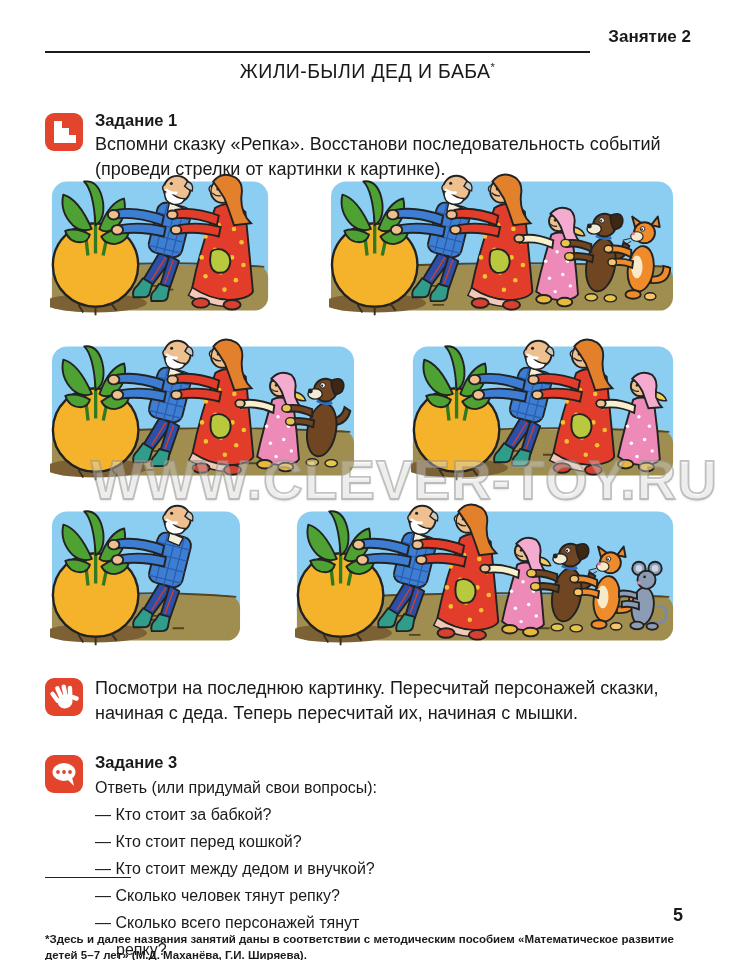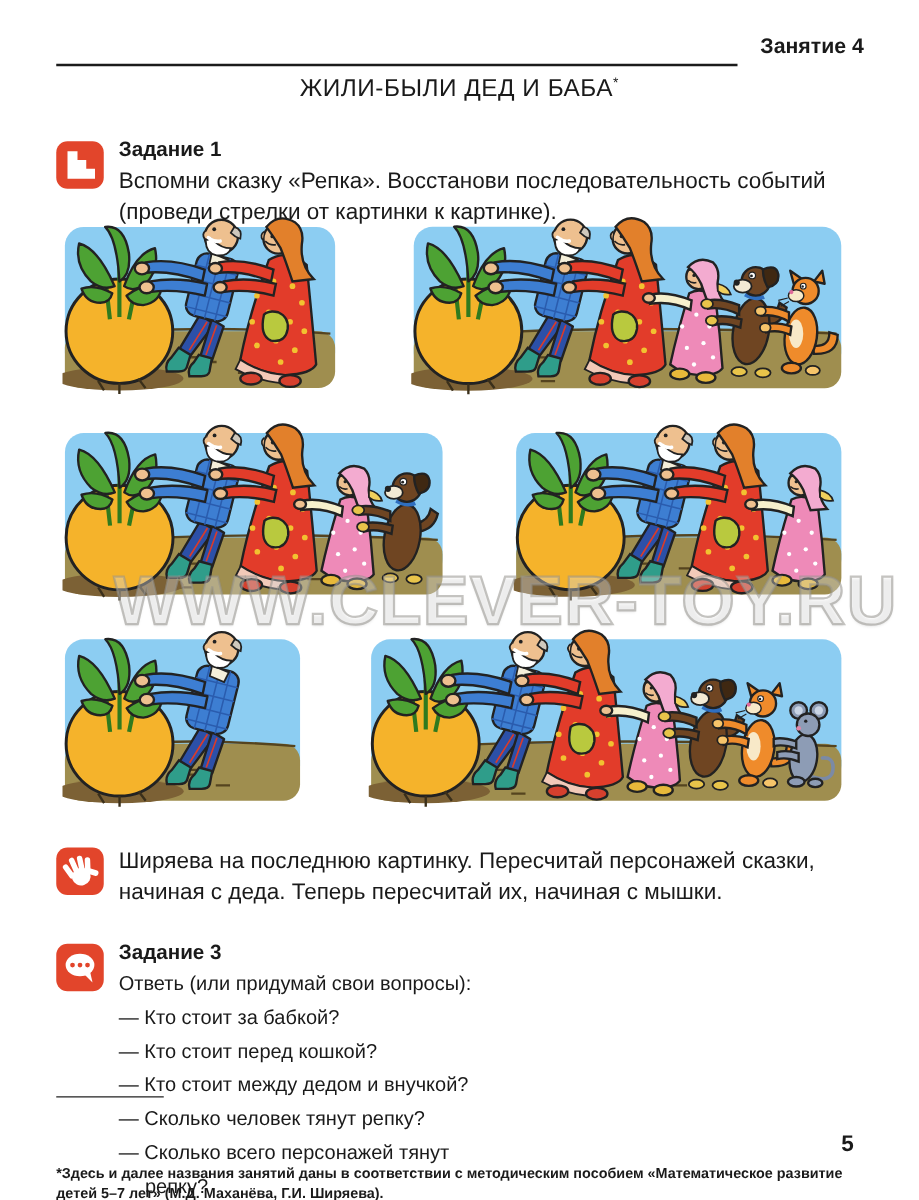--- a/index.html
+++ b/index.html
@@ -194,21 +194,21 @@
     <path d="M12 108 Q2 105 -6 107 L-6 113 Q2 111 12 115 Z" fill="#8d9cb5" stroke="#222" stroke-width="2"></path>
     <ellipse cx="10" cy="132" rx="7" ry="4" fill="#8d9cb5" stroke="#222" stroke-width="2"></ellipse>
     <ellipse cx="26" cy="133" rx="6" ry="3.5" fill="#8d9cb5" stroke="#222" stroke-width="2"></ellipse>
   </g>
 </defs>
 </svg>
 
 <div class="page">
 
   <div class="header-rule"></div>
-  <div class="lesson-label">Занятие 4</div>
+  <div class="lesson-label">Занятие 2</div>
 
   <div class="page-title"><span>ЖИЛИ-БЫЛИ ДЕД И БАБА</span><sup>*</sup></div>
 
   <div class="task" id="task1">
     <div class="task-icon" style="background:#e2452b">
       <svg width="38" height="38" viewBox="0 0 38 38">
         <path d="M9 8 h8 v7 h7 v7 h7 v8 H9 Z" fill="#fff"></path>
       </svg>
     </div>
     <div class="task-body">
@@ -304,21 +304,21 @@
           <ellipse cx="19" cy="23.5" rx="7.5" ry="7"></ellipse>
           <rect x="8.5" y="10" width="4.4" height="13" rx="2.2" transform="rotate(-18 10.7 16.5)"></rect>
           <rect x="14" y="6.5" width="4.4" height="15" rx="2.2" transform="rotate(-6 16.2 14)"></rect>
           <rect x="19.5" y="7" width="4.4" height="14" rx="2.2" transform="rotate(6 21.7 14)"></rect>
           <rect x="24.5" y="10" width="4.4" height="12" rx="2.2" transform="rotate(16 26.7 16)"></rect>
           <rect x="24" y="20.5" width="9.5" height="4.6" rx="2.3" transform="rotate(36 28.7 22.8)"></rect>
         </g>
       </svg>
     </div>
     <div class="task-body">
-      <div class="task-text">Ширяева на последнюю картинку. Пересчитай персонажей сказки, начиная с деда. Теперь пересчитай их, начиная с мышки.</div>
+      <div class="task-text">Посмотри на последнюю картинку. Пересчитай персонажей сказки, начиная с деда. Теперь пересчитай их, начиная с мышки.</div>
     </div>
   </div>
 
   <div class="task" id="task3">
     <div class="task-icon" style="background:#e2452b">
       <svg width="38" height="38" viewBox="0 0 38 38">
         <ellipse cx="19" cy="17" rx="11.5" ry="9" fill="#fff"></ellipse>
         <path d="M22 24 l7 7 l-2 -9 Z" fill="#fff"></path>
         <circle cx="13" cy="17" r="1.9" fill="#e2452b"></circle>
         <circle cx="19" cy="17" r="1.9" fill="#e2452b"></circle>

